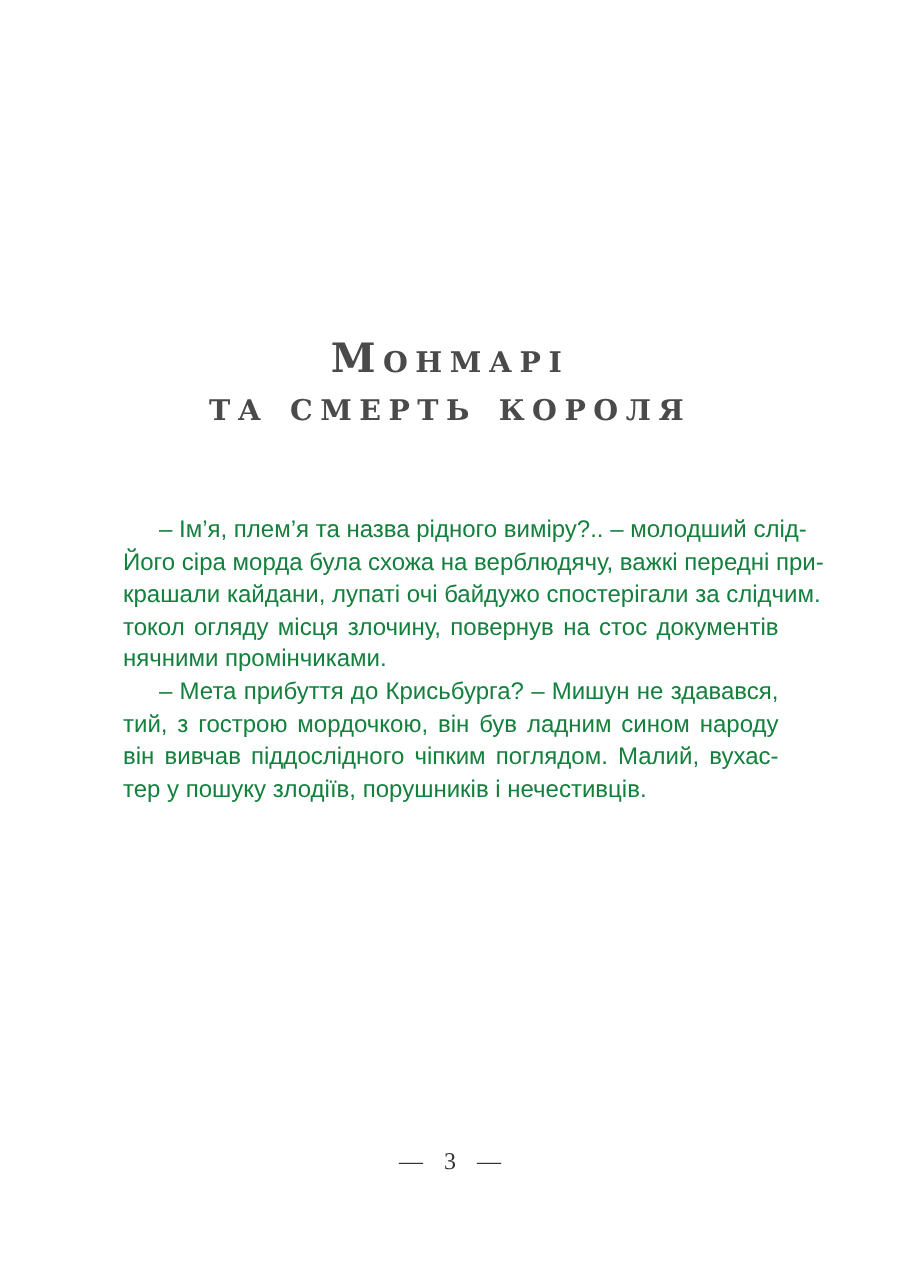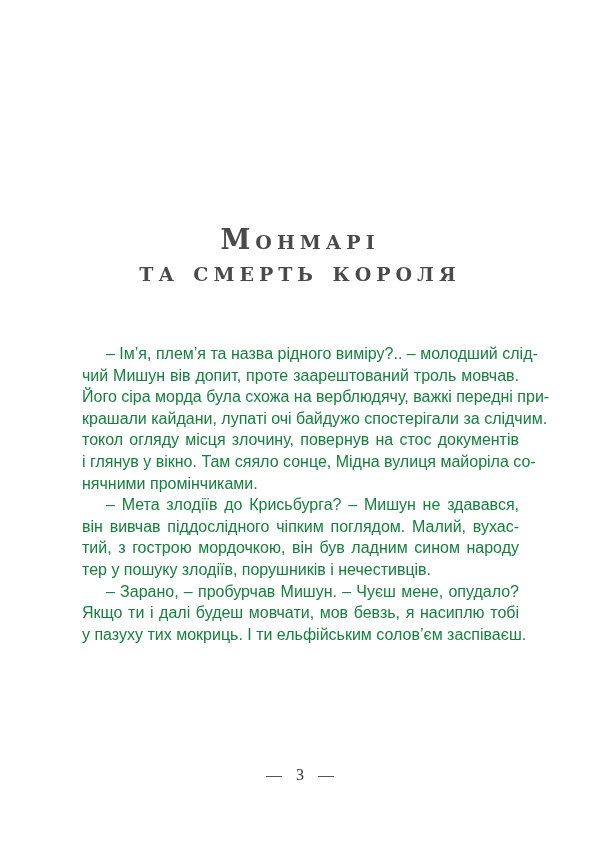--- a/index.html
+++ b/index.html
@@ -32,44 +32,37 @@
 
 <div class="page">
 
   <div class="title l1">Монмарі</div>
   <div class="title l2">та смерть короля</div>
 
   <div class="body">
 
     <div>
       <span class="line ind">– Ім’я, плем’я та назва рідного виміру?.. – молодший слід-</span>
-      <span class="line">чий Мишун вів допит, проте заарештований троль мовчав.</span>
       <span class="line">Його сіра морда була схожа на верблюдячу, важкі передні при-</span>
       <span class="line last">крашали кайдани, лупаті очі байдужо спостерігали за слідчим.</span>
     </div>
 
     <div>
       <span class="line">токол огляду місця злочину, повернув на стос документів</span>
-      <span class="line">і глянув у вікно. Там сяяло сонце, Мідна вулиця майоріла со-</span>
       <span class="line last">нячними промінчиками.</span>
     </div>
 
     <div>
-      <span class="line ind">– Мета злодіїв до Крисьбурга? – Мишун не здавався,</span>
+      <span class="line ind">– Мета прибуття до Крисьбурга? – Мишун не здавався,</span>
+      <span class="line">тий, з гострою мордочкою, він був ладним сином народу</span>
       <span class="line">він вивчав піддослідного чіпким поглядом. Малий, вухас-</span>
-      <span class="line">тий, з гострою мордочкою, він був ладним сином народу</span>
       <span class="line last">тер у пошуку злодіїв, порушників і нечестивців.</span>
     </div>
 
 
-    <div>
-      <span class="line ind">– Зарано, – пробурчав Мишун. – Чуєш мене, опудало?</span>
-      <span class="line">Якщо ти і далі будеш мовчати, мов бевзь, я насиплю тобі</span>
-      <span class="line last">у пазуху тих мокриць. І ти ельфійським солов’єм заспіваєш.</span>
-    </div>
 
   </div>
 
   <div class="pagenum">
     <span>—</span>
     <span>3</span>
     <span>—</span>
   </div>
 </div>
 

